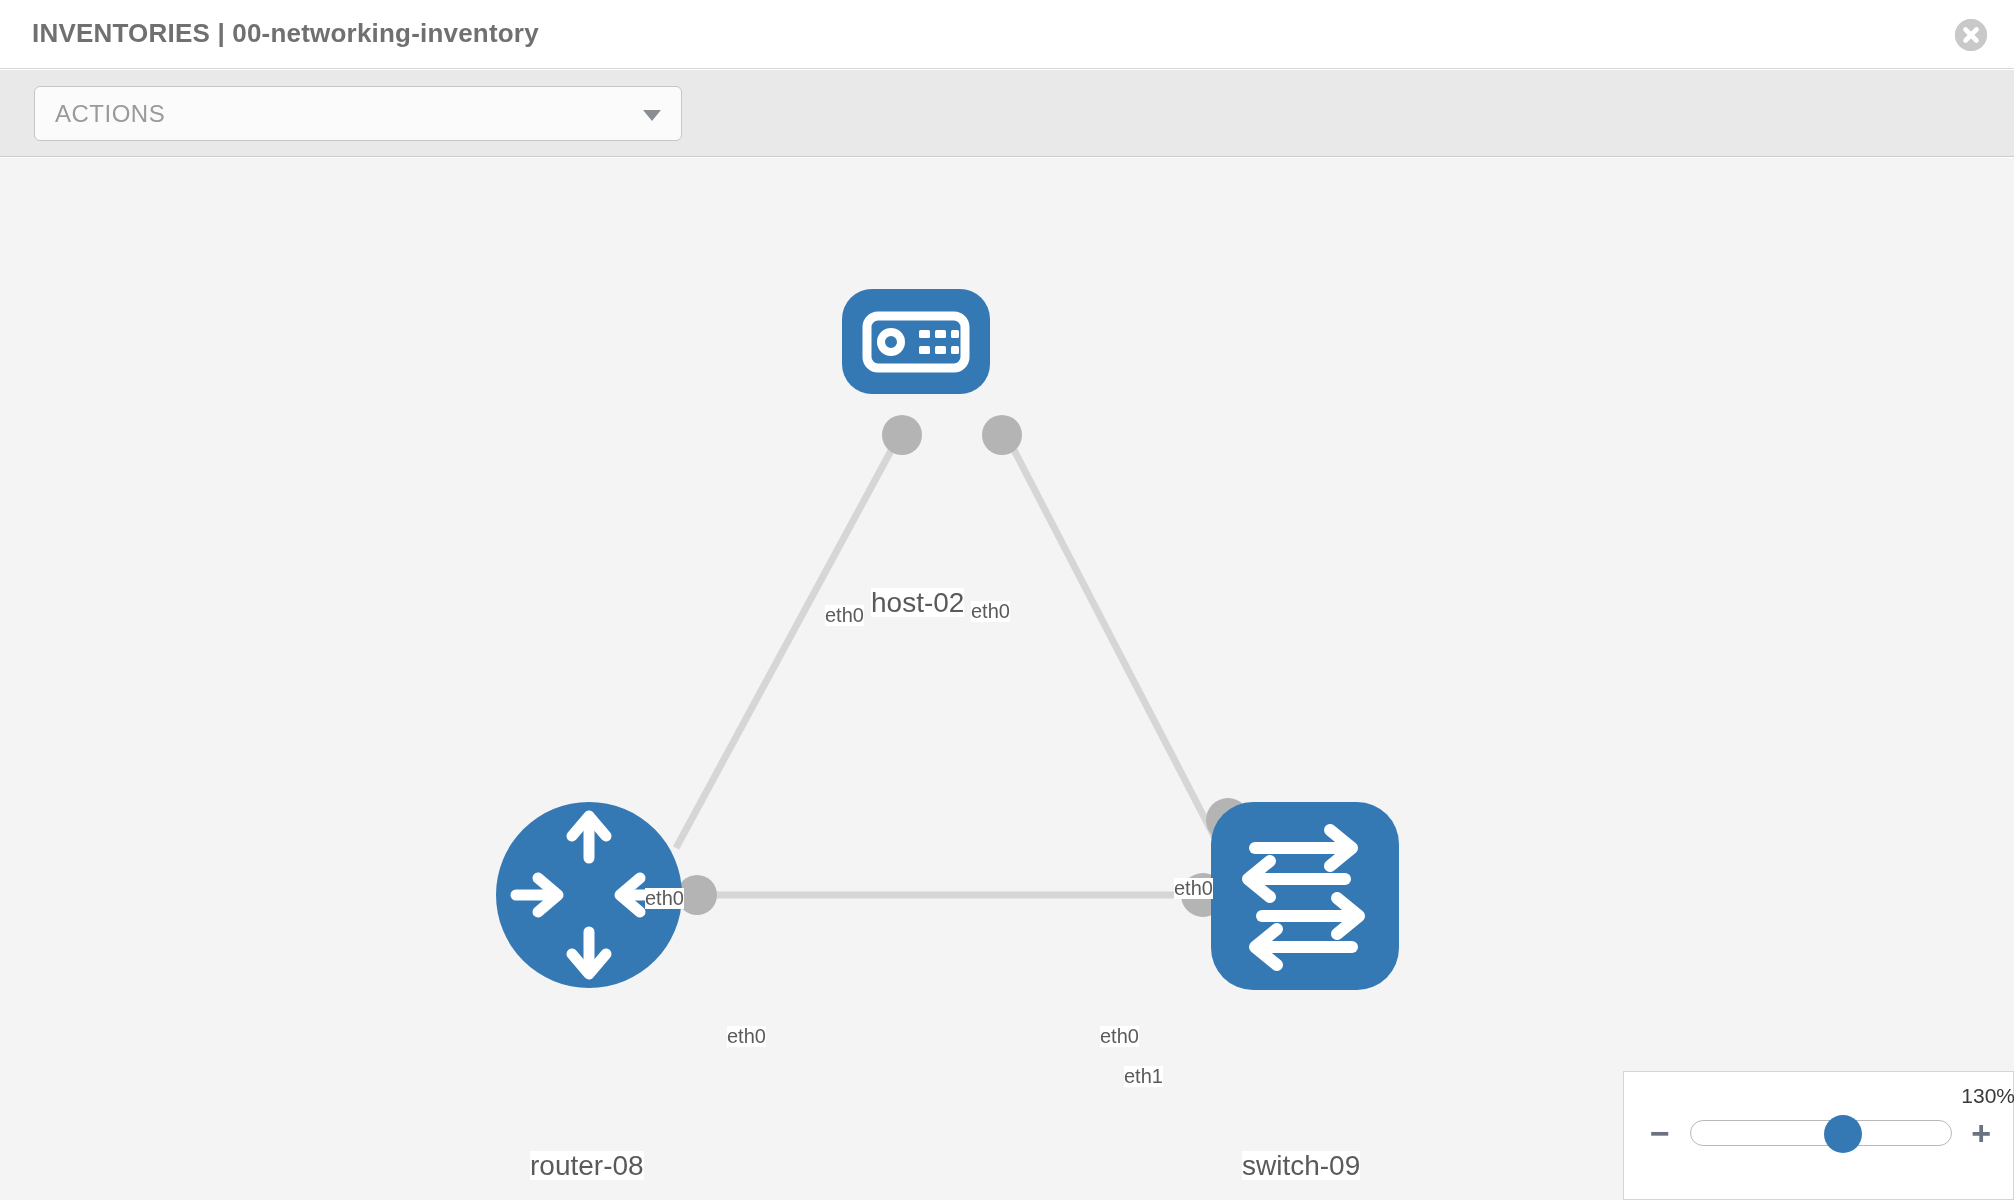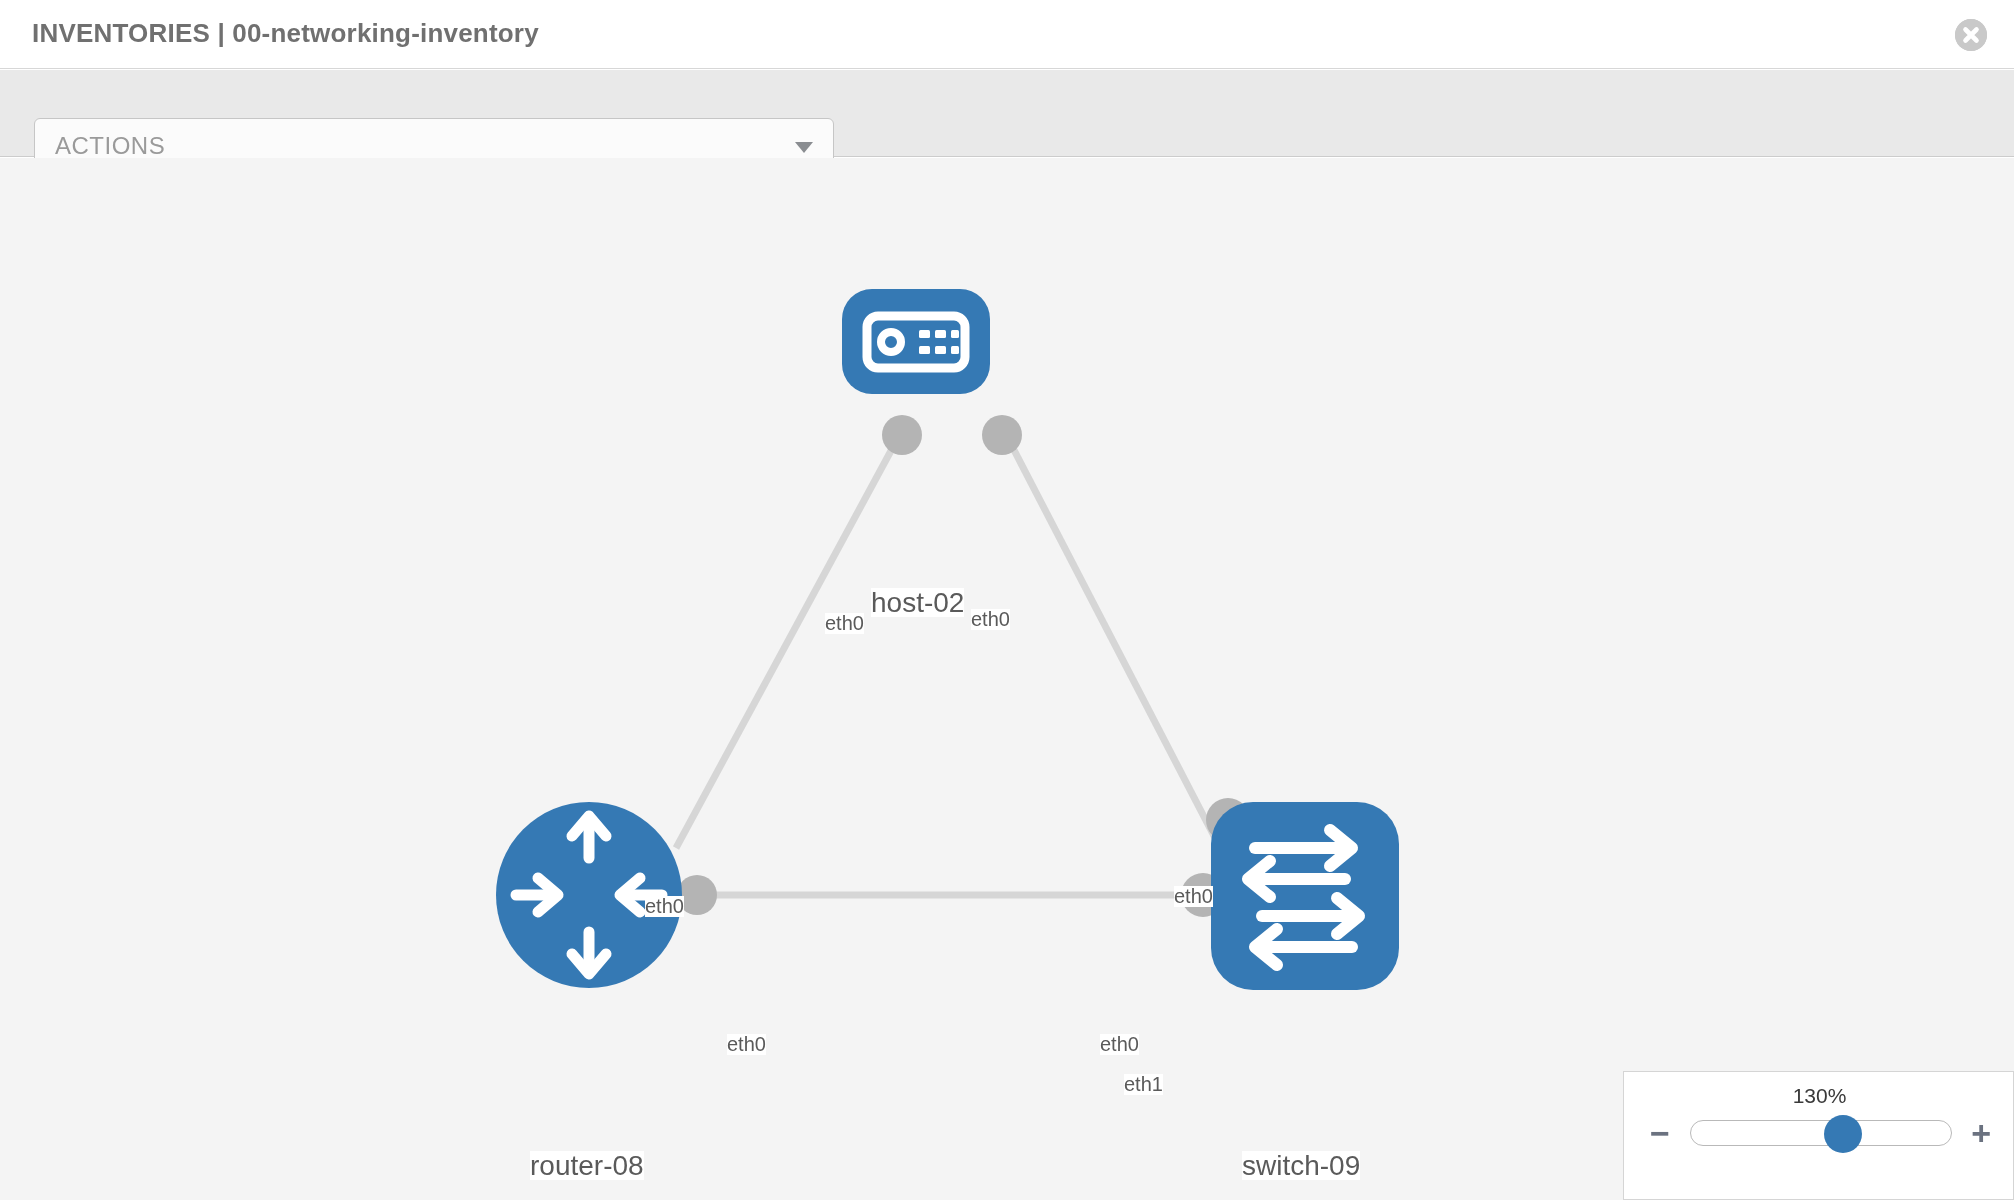--- a/index.html
+++ b/index.html
@@ -31,25 +31,24 @@
   .close-btn svg { display:block; }
 
   
   .toolbar {
     position: absolute; top: 70px; left: 0; width: 2014px; height: 87px;
     background: #e9e9e9;
     border-bottom: 1px solid #cccccc;
   }
   .actions-select {
     position: absolute; left: 34px; top: 16px;
-    width: 800px; height: 55px;
+    width: 648px; height: 55px;
     background: #fbfbfb;
     border: 1px solid #c6c6c6; border-radius: 6px;
     cursor: pointer;
-    margin-top: 32px;
   }
   .actions-select .lbl {
     position: absolute; left: 20px; top: 13px;
     font-size: 24px; color: #9a9a9a; letter-spacing: .5px;
   }
   .caret {
     position: absolute; right: 20px; top: 23px;
     width: 0; height: 0;
     border-left: 9px solid transparent;
     border-right: 9px solid transparent;
@@ -85,32 +84,32 @@
 
   
   .nlabel {
     position: absolute;
     background: #ffffff;
     color: #5a5a5a;
     white-space: nowrap;
     line-height: 1.05;
   }
   .nlabel.node-name { font-size: 28px; }
-  .nlabel.iface     { font-size: 20px; margin-top: 8px; }
+  .nlabel.iface     { font-size: 20px; }
 
   
   .zoom-panel {
     position: absolute; right: 0; bottom: 0;
     width: 391px; height: 129px;
     background: #ffffff;
     border: 1px solid #d5d5d5;
   }
   .zoom-level {
     position: absolute; top: 12px; left: 0; width: 391px;
-    text-align: center; font-size: 21px; color: #3a3a3a;
+    text-align: right; font-size: 21px; color: #3a3a3a;
   }
   .zoom-minus, .zoom-plus {
     position: absolute; top: 44px;
     color: #6b7280; font-size: 34px; font-weight: bold;
     line-height: 34px; cursor: pointer; user-select: none;
   }
   .zoom-minus { left: 26px; }
   .zoom-plus  { right: 22px; }
   .zoom-track {
     position: absolute; left: 66px; top: 48px;

